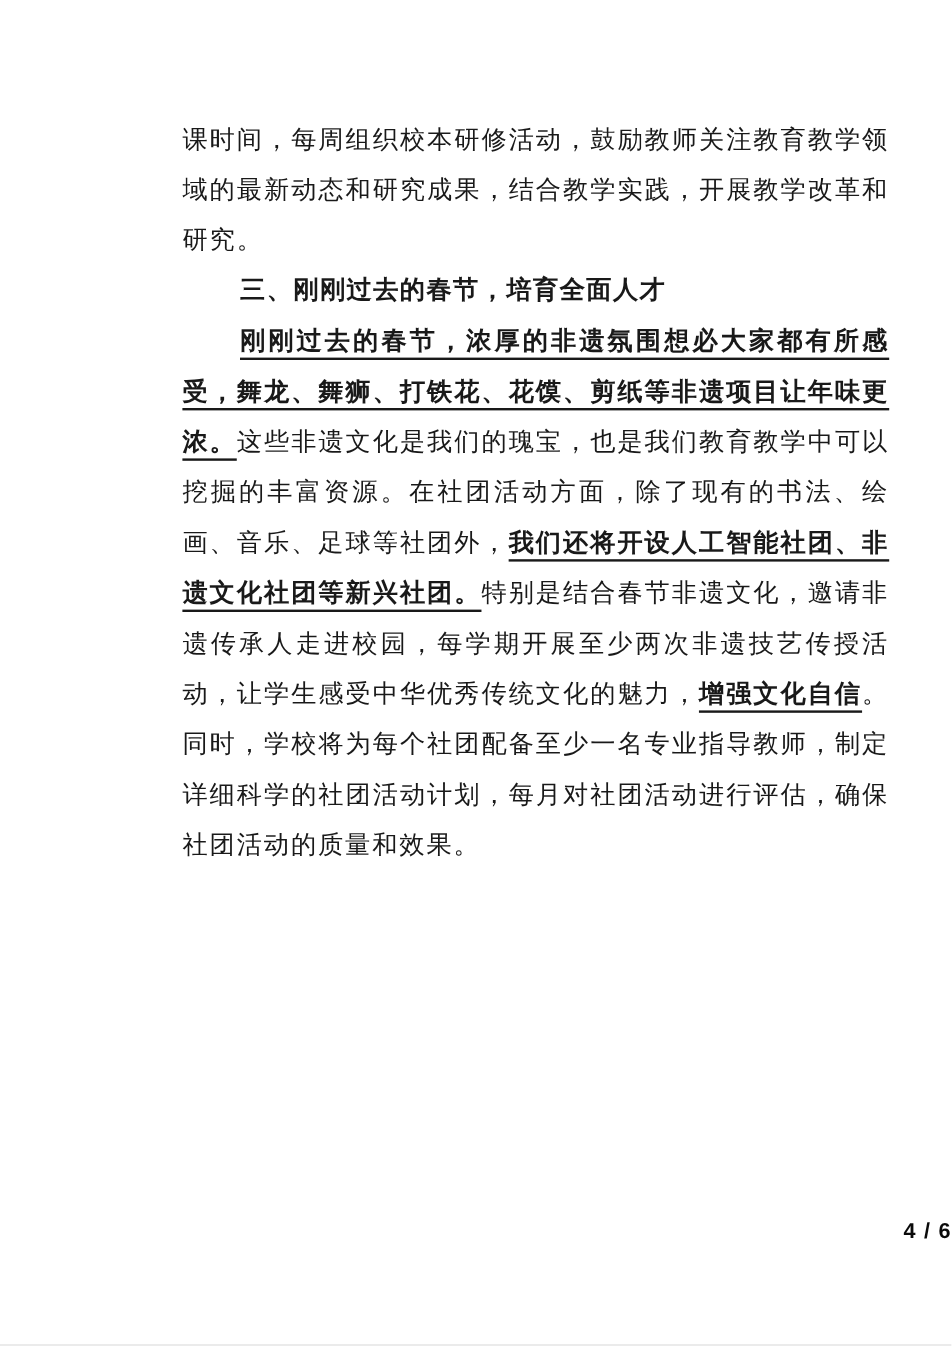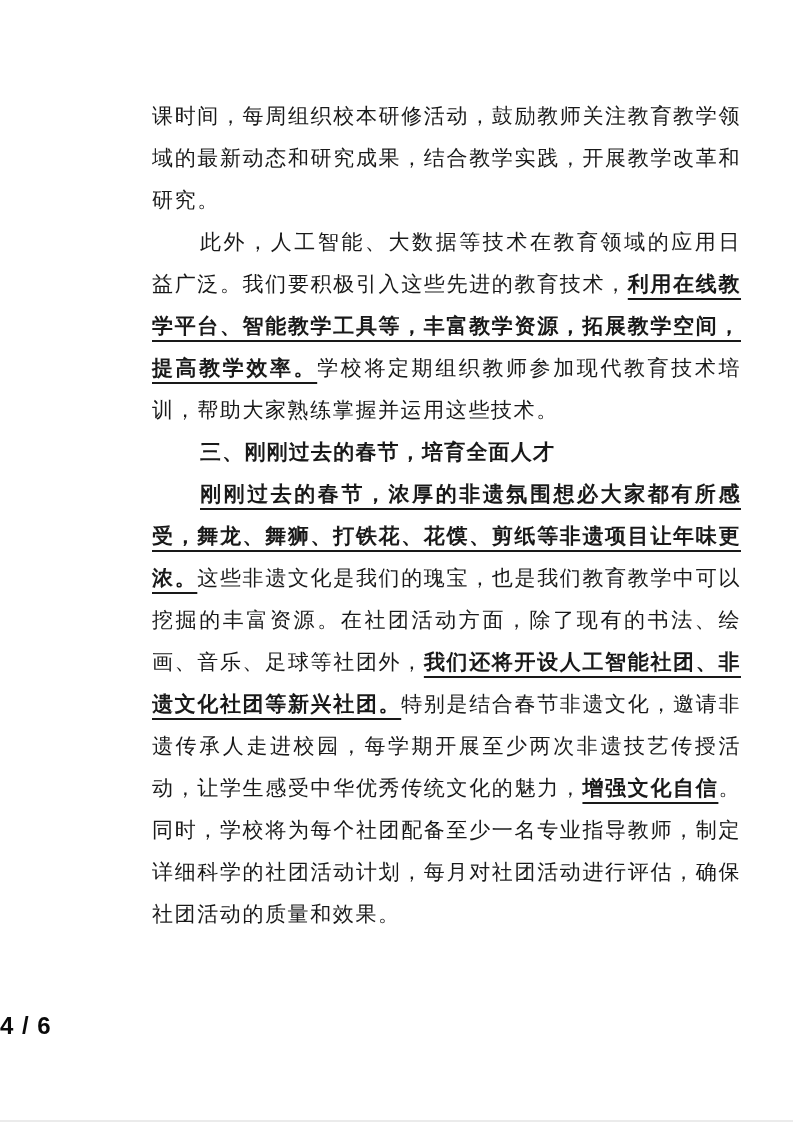--- a/index.html
+++ b/index.html
@@ -47,33 +47,32 @@
   .u {
     text-decoration: underline;
     text-decoration-thickness: 1.5px;
     text-underline-offset: 7px;
   }
   .footer {
     position: absolute;
     left: 0;
     top: 1014px;
     width: 100%;
-    text-align: left;
+    text-align: right;
     font-family: "Liberation Sans", "DejaVu Sans", sans-serif;
     font-weight: 700;
-    font-size: 24px;
+    font-size: 18px;
     line-height: 24px;
     color: #0a0a0a;
     letter-spacing: 1px;
   }
 </style>
 </head>
 <body>
 
 <div class="page">
   <div class="doc-body">
     <p class="para"><span class="run">课时间，每周组织校本研修活动，鼓励教师关注教育教学领域的最新动态和研究成果，结合教学实践，开展教学改革和研究。</span></p>
-    <p class="para indent"><span class="run">此外，人工智能、大数据等技术在教育领域的应用日益广泛。我们要积极引入这些先进的教育技术，</span><span class="run b u">利用在线教学平台、智能教学工具等，丰富教学资源，拓展教学空间，提高教学效率。</span><span class="run">学校将定期组织教师参加现代教育技术培训，帮助大家熟练掌握并运用这些技术。</span></p>
     <p class="para indent heading"><span class="run b">三、刚刚过去的春节，培育全面人才</span></p>
     <p class="para indent"><span class="run b u">刚刚过去的春节，浓厚的非遗氛围想必大家都有所感受，舞龙、舞狮、打铁花、花馍、剪纸等非遗项目让年味更浓。</span><span class="run">这些非遗文化是我们的瑰宝，也是我们教育教学中可以挖掘的丰富资源。在社团活动方面，除了现有的书法、绘画、音乐、足球等社团外，</span><span class="run b u">我们还将开设人工智能社团、非遗文化社团等新兴社团。</span><span class="run">特别是结合春节非遗文化，邀请非遗传承人走进校园，每学期开展至少两次非遗技艺传授活动，让学生感受中华优秀传统文化的魅力，</span><span class="run b u">增强文化自信</span><span class="run">。同时，学校将为每个社团配备至少一名专业指导教师，制定详细科学的社团活动计划，每月对社团活动进行评估，确保社团活动的质量和效果。</span></p>
   </div>
   <div class="footer">4 / 6</div>
 </div>
 
 </body></html>

